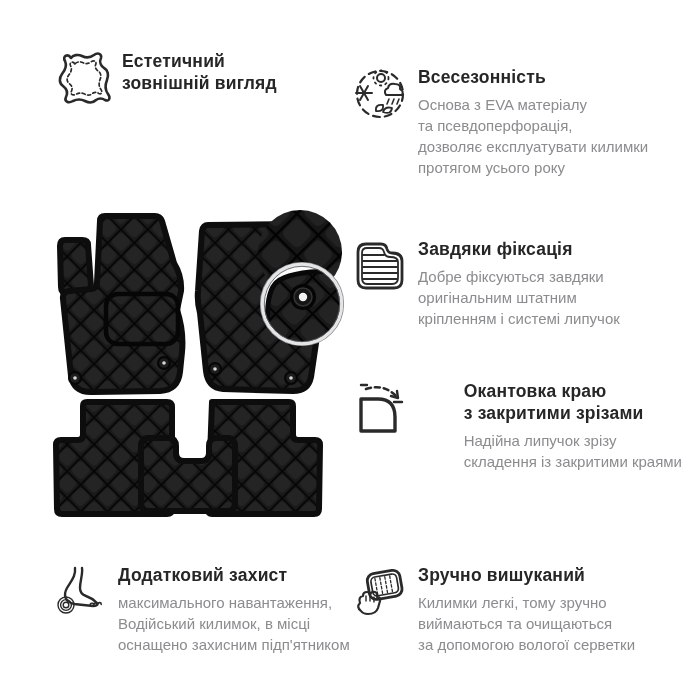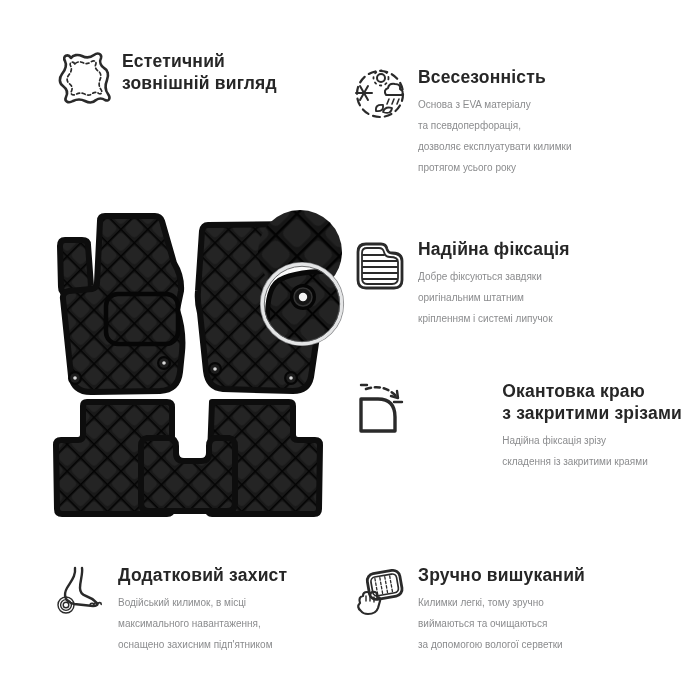--- a/index.html
+++ b/index.html
@@ -6,21 +6,21 @@
   #stage{
     position:relative;width:700px;height:700px;background:#ffffff;
     font-family:"Liberation Sans", sans-serif;overflow:hidden;
   }
   .feature{position:absolute;display:flex;align-items:flex-start;}
   .ficon{flex:0 0 56px;width:56px;height:56px;display:block;}
   .ficon svg{display:block;}
   .ftext{margin-left:10px;}
   .ftitle{margin:0;font-size:17.5px;font-weight:700;color:#262626;line-height:22px;letter-spacing:.2px;}
   .ftitle .tline{display:block;}
-  .fbody{margin:6px 0 0 0;font-size:10px;font-weight:400;color:#8b8c8e;line-height:21px;}
+  .fbody{margin:6px 0 0 0;font-size:15px;font-weight:400;color:#8b8c8e;line-height:21px;}
   .fbody .bline{display:block;}
   .mats-svg{position:absolute;left:25px;top:195px;}
   .icon-stroke{stroke:#2a2a2a;fill:none;stroke-linecap:round;stroke-linejoin:round;}
 </style>
 </head>
 <body>
 
 <div id="stage">
 
   <svg class="mats-svg" width="335" height="355" viewBox="25 195 335 355" aria-hidden="true">
@@ -157,21 +157,21 @@
   <div class="feature" style="left:352px;top:238px;width:330px;">
     <span class="ficon">
       <svg width="56" height="56" viewBox="0 0 56 56">
         <path class="icon-stroke" stroke-width="2.8" d="M14,6 H29 Q34,6 35,11 Q36,15 40,15 Q50,15 50,23 V42 Q50,50 42,50 H14 Q6,50 6,42 V14 Q6,6 14,6 Z"></path>
         <path class="icon-stroke" stroke-width="1.8" d="M15,10 H27 Q31,10 32,14 Q33,19 38,19 Q46,19 46,24 V40 Q46,46 40,46 H15 Q10,46 10,40 V15 Q10,10 15,10 Z"></path>
         <path class="icon-stroke" stroke-width="2" d="M11,17 H32 M11,23 H45 M11,29 H45 M11,35 H45 M11,41 H45"></path>
       </svg>
     </span>
     <div class="ftext">
       <h3 class="ftitle">
-        <span class="tline">Надійна фіксація</span>
+        <span class="tline">Завдяки фіксація</span>
       </h3>
       <p class="fbody">
         <span class="bline">Добре фіксуються завдяки</span>
         <span class="bline">оригінальним штатним</span>
         <span class="bline">кріпленням і системі липучок</span>
       </p>
     </div>
   </div>
 
   <div class="feature" style="left:352px;top:380px;width:330px;justify-content:space-between;">
@@ -181,43 +181,43 @@
         <path class="icon-stroke" stroke-width="2.6" stroke-dasharray="5 4" d="M14,9 Q32,3 45,17"></path>
         <path class="icon-stroke" stroke-width="2.4" d="M9,5 h6 M46,18 l-1,-7 M46,18 l-7,-2 M42,22 h8"></path>
       </svg>
     </span>
     <div class="ftext">
       <h3 class="ftitle">
         <span class="tline">Окантовка краю</span>
         <span class="tline">з закритими зрізами</span>
       </h3>
       <p class="fbody">
-        <span class="bline">Надійна фіксація зрізу</span>
+        <span class="bline">Надійна липучок зрізу</span>
         <span class="bline">складення із закритими краями</span>
       </p>
     </div>
   </div>
 
   <div class="feature" style="left:52px;top:564px;width:310px;">
     <span class="ficon">
       <svg width="56" height="56" viewBox="0 0 56 56">
         <circle class="icon-stroke" cx="14" cy="41" r="8" stroke-width="1.4"></circle>
         <circle class="icon-stroke" cx="14" cy="41" r="5.4" stroke-width="1.4"></circle>
         <circle class="icon-stroke" cx="14" cy="41" r="2.8" stroke-width="1.4"></circle>
         <path class="icon-stroke" stroke-width="2.4" fill="#ffffff" d="M23,4 C24,12 19,17 15,24 C11,31 13,38 22,40 L41,42 Q46,42 45,39 Q40,34 34,32 Q28,30 28,24 C28,17 31,10 30,4"></path>
         <path class="icon-stroke" stroke-width="1.6" d="M38,41 a2,2 0 0 1 4,0.5 M42,40.5 a1.8,1.8 0 0 1 3.6,0.5 M46,40 a1.6,1.6 0 0 1 3.2,0.4"></path>
       </svg>
     </span>
     <div class="ftext">
       <h3 class="ftitle">
         <span class="tline">Додатковий захист</span>
       </h3>
       <p class="fbody">
+        <span class="bline">максимального навантаження,</span>
         <span class="bline">Водійський килимок, в місці</span>
-        <span class="bline">максимального навантаження,</span>
         <span class="bline">оснащено захисним підп'ятником</span>
       </p>
     </div>
   </div>
 
   <div class="feature" style="left:352px;top:564px;width:330px;">
     <span class="ficon">
       <svg width="56" height="56" viewBox="0 0 56 56">
         <g transform="rotate(-10 32 20)">
           <rect class="icon-stroke" x="16" y="8" width="33" height="26" rx="7" stroke-width="2.8"></rect>

